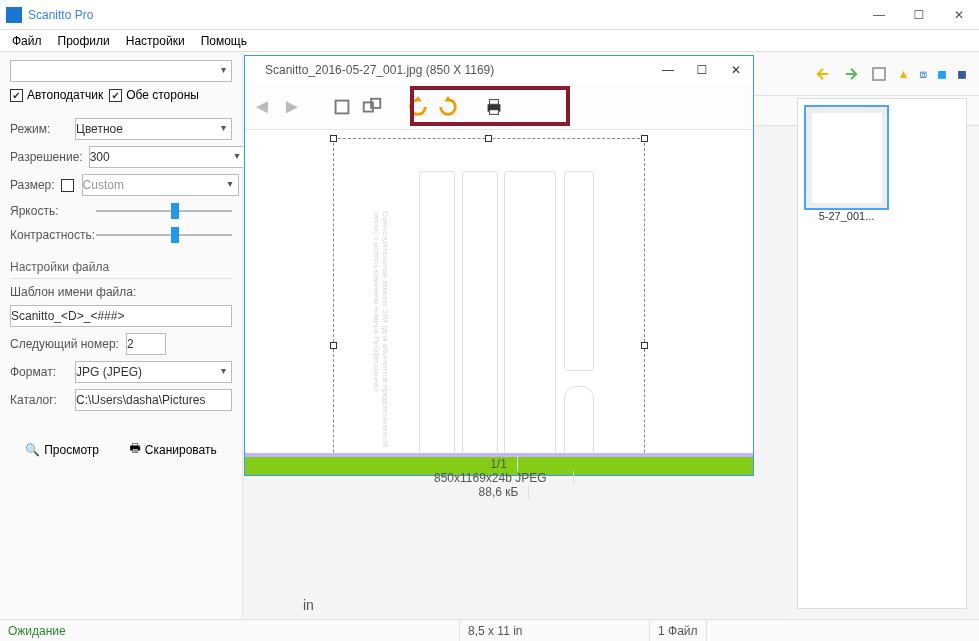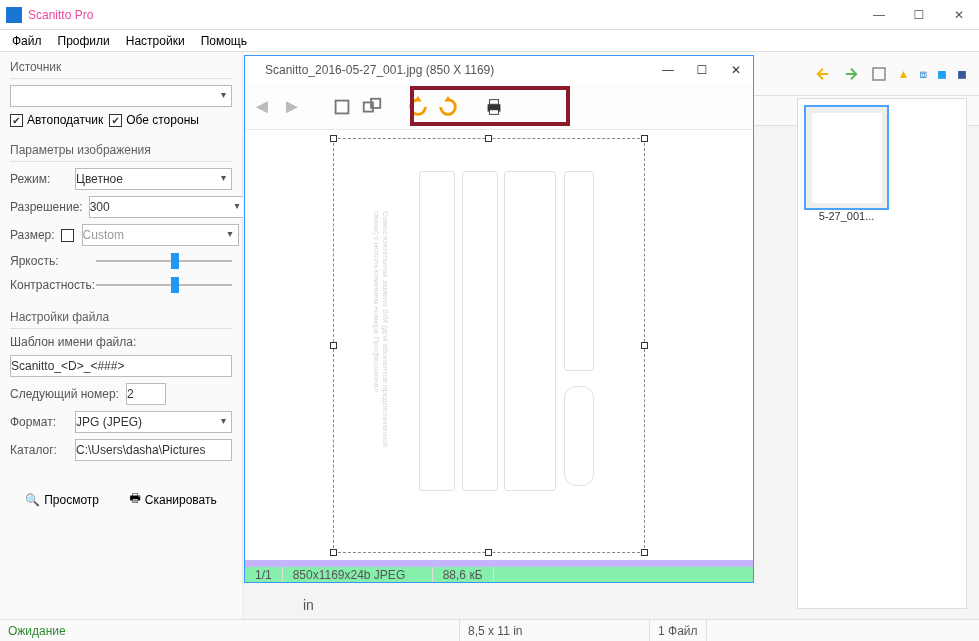--- a/index.html
+++ b/index.html
@@ -1,19 +1,19 @@
 <!DOCTYPE html>
 <html><head>
 <meta charset="utf-8">
 <style>
 * { box-sizing: border-box; margin: 0; padding: 0; font-family: "Segoe UI", Tahoma, sans-serif; font-size: 12px; }
 body { background: #fff; width: 979px; height: 641px; overflow: hidden; position: relative; }
 .titlebar { height: 30px; background: #fff; border-bottom: 1px solid #ddd; display: flex; align-items: center; padding-left: 6px; }
 .titlebar .app-icon { width: 16px; height: 16px; background: #1976d2; margin-right: 6px; }
-.titlebar .title { flex: 1; color: #ec4899; }
+.titlebar .title { flex: 1; color: #3b82f6; }
 .titlebar .winbtn { width: 40px; height: 28px; display: flex; align-items: center; justify-content: center; color: #555; }
 .menubar { height: 22px; background: #fff; display: flex; align-items: center; padding-left: 6px; gap: 4px; border-bottom: 1px solid #e0e0e0; }
 .menubar span { padding: 2px 6px; }
 .content { display: flex; height: calc(100% - 74px); }
 .sidebar { width: 243px; background: #fafafa; border-right: 1px solid #e8e8e8; padding: 8px 10px; display: flex; flex-direction: column; }
 .groupbox { margin-bottom: 10px; }
 .group-title { color: #606060; padding-bottom: 4px; border-bottom: 1px solid #e0e0e0; margin-bottom: 6px; }
 .row { display: flex; align-items: center; margin-bottom: 6px; gap: 6px; }
 .row label.lbl { width: 80px; color: #555; }
 .row label.wide { width: 110px; color: #555; }
@@ -34,35 +34,35 @@
 .timg-inner { width: 70px; height: 90px; background: #fff; }
 .thumb-item .tcaption { font-size: 11px; color: #333; text-align: center; overflow: hidden; white-space: nowrap; text-overflow: ellipsis; width: 85px; }
 .maintoolbar { position: absolute; left: 0; right: 0; top: 0; height: 44px; background: #fafafa; border-bottom: 1px solid #e0e0e0; display: flex; align-items: center; justify-content: flex-end; padding-right: 12px; gap: 10px; }
 .tb-icon { width: 18px; height: 18px; }
 .multipage { color: #333; padding: 2px 6px; }
 .statusbar { position: absolute; bottom: 0; left: 0; right: 0; height: 22px; background: #fafafa; border-top: 1px solid #e0e0e0; display: flex; align-items: center; }
 .statusbar .cell { padding: 0 8px; border-right: 1px solid #e0e0e0; height: 100%; display: flex; align-items: center; color: #555; }
 .statusbar .cell.first { color: #2e8b2e; width: 460px; }
 .statusbar .cell.mid { width: 190px; }
 
-.preview-win { position: absolute; left: 244px; top: 55px; width: 510px; height: 528px; background: #86efac; border: 1px solid #3399ff; z-index: 10; display: flex; flex-direction: column; }
+.preview-win { position: absolute; left: 244px; top: 55px; width: 510px; height: 421px; background: #84cc16; border: 1px solid #3399ff; z-index: 10; display: flex; flex-direction: column; }
 .preview-title { height: 28px; display: flex; align-items: center; padding-left: 6px; background: #fff; }
 .preview-title .pt { flex: 1; color: #555; }
 .preview-title .wbtn { width: 34px; height: 26px; display: flex; align-items: center; justify-content: center; color: #333; }
 .preview-toolbar { height: 46px; background: #fdfdfd; border-bottom: 1px solid #e8e8e8; display: flex; align-items: center; padding: 0 6px; gap: 8px; position: relative; }
 .redbox { position: absolute; left: 165px; top: 2px; width: 160px; height: 40px; border: 4px solid #8b1a2a; }
 .ptb-icon { width: 22px; height: 22px; display:flex; align-items:center; justify-content:center; }
 .arrow { font-size: 20px; color: #bbb; }
 .rotate svg { width: 22px; height: 22px; }
 .preview-body { flex: 1; background: #fff; position: relative; overflow: hidden; }
 .doc { position: absolute; left: 88px; top: 8px; width: 312px; height: 415px; border: 1px dashed #888; background: #fff; }
 .doc-inner { position: absolute; left: 30px; top: 22px; width: 240px; height: 360px; background: #fff; }
 .docline { position: absolute; border: 1px solid rgba(0,0,0,0.12); border-radius: 3px; }
 .handle { position: absolute; width: 7px; height: 7px; background: #fff; border: 1px solid #333; }
-.preview-status { height: 22px; border-top: 7px solid #c4b5fd; display: flex; align-items: center; }
+.preview-status { height: 22px; border-top: 4px solid #c4b5fd; display: flex; align-items: center; flex-direction: column; }
 .preview-status .pc { padding: 0 10px; border-right: 1px solid #e0e0e0; height: 100%; display: flex; align-items: center; color: #555; }
 .ruler-unit { position:absolute; left:20px; top:564px; font-size:14px; color:#555; }
 </style>
 </head>
 <body>
 
 <div class="titlebar">
   <div class="app-icon"></div>
   <div class="title">Scanitto Pro</div>
   <div class="winbtn">—</div>
@@ -73,38 +73,36 @@
 <div class="menubar">
   <span>Файл</span>
   <span>Профили</span>
   <span>Настройки</span>
   <span>Помощь</span>
 </div>
 
 <div class="content">
   <div class="sidebar">
     <div class="groupbox">
-      <div class="group-title">Источник</div>
       <div class="row select">
           <input type="text" class="field" readonly="" style="">
         </div>
       <div class="row">
         <div class="checkbox">
             <div class="box">✔</div>
             <span>Автоподатчик</span>
           </div>
         <div class="checkbox">
             <div class="box">✔</div>
             <span>Обе стороны</span>
           </div>
       </div>
     </div>
 
     <div class="groupbox">
-      <div class="group-title">Параметры изображения</div>
       <div class="row">
           <label class="lbl">Режим:</label>
           <div class="select" style="flex:1;"><input type="text" class="field" readonly="" value="Цветное" style=""></div>
         </div>
       <div class="row">
           <label class="lbl">Разрешение:</label>
           <div class="select" style="flex:1;"><input type="text" class="field" readonly="" value="300" style=""></div>
         </div>
       <div class="row">
           <label class="lbl">Размер:</label>

